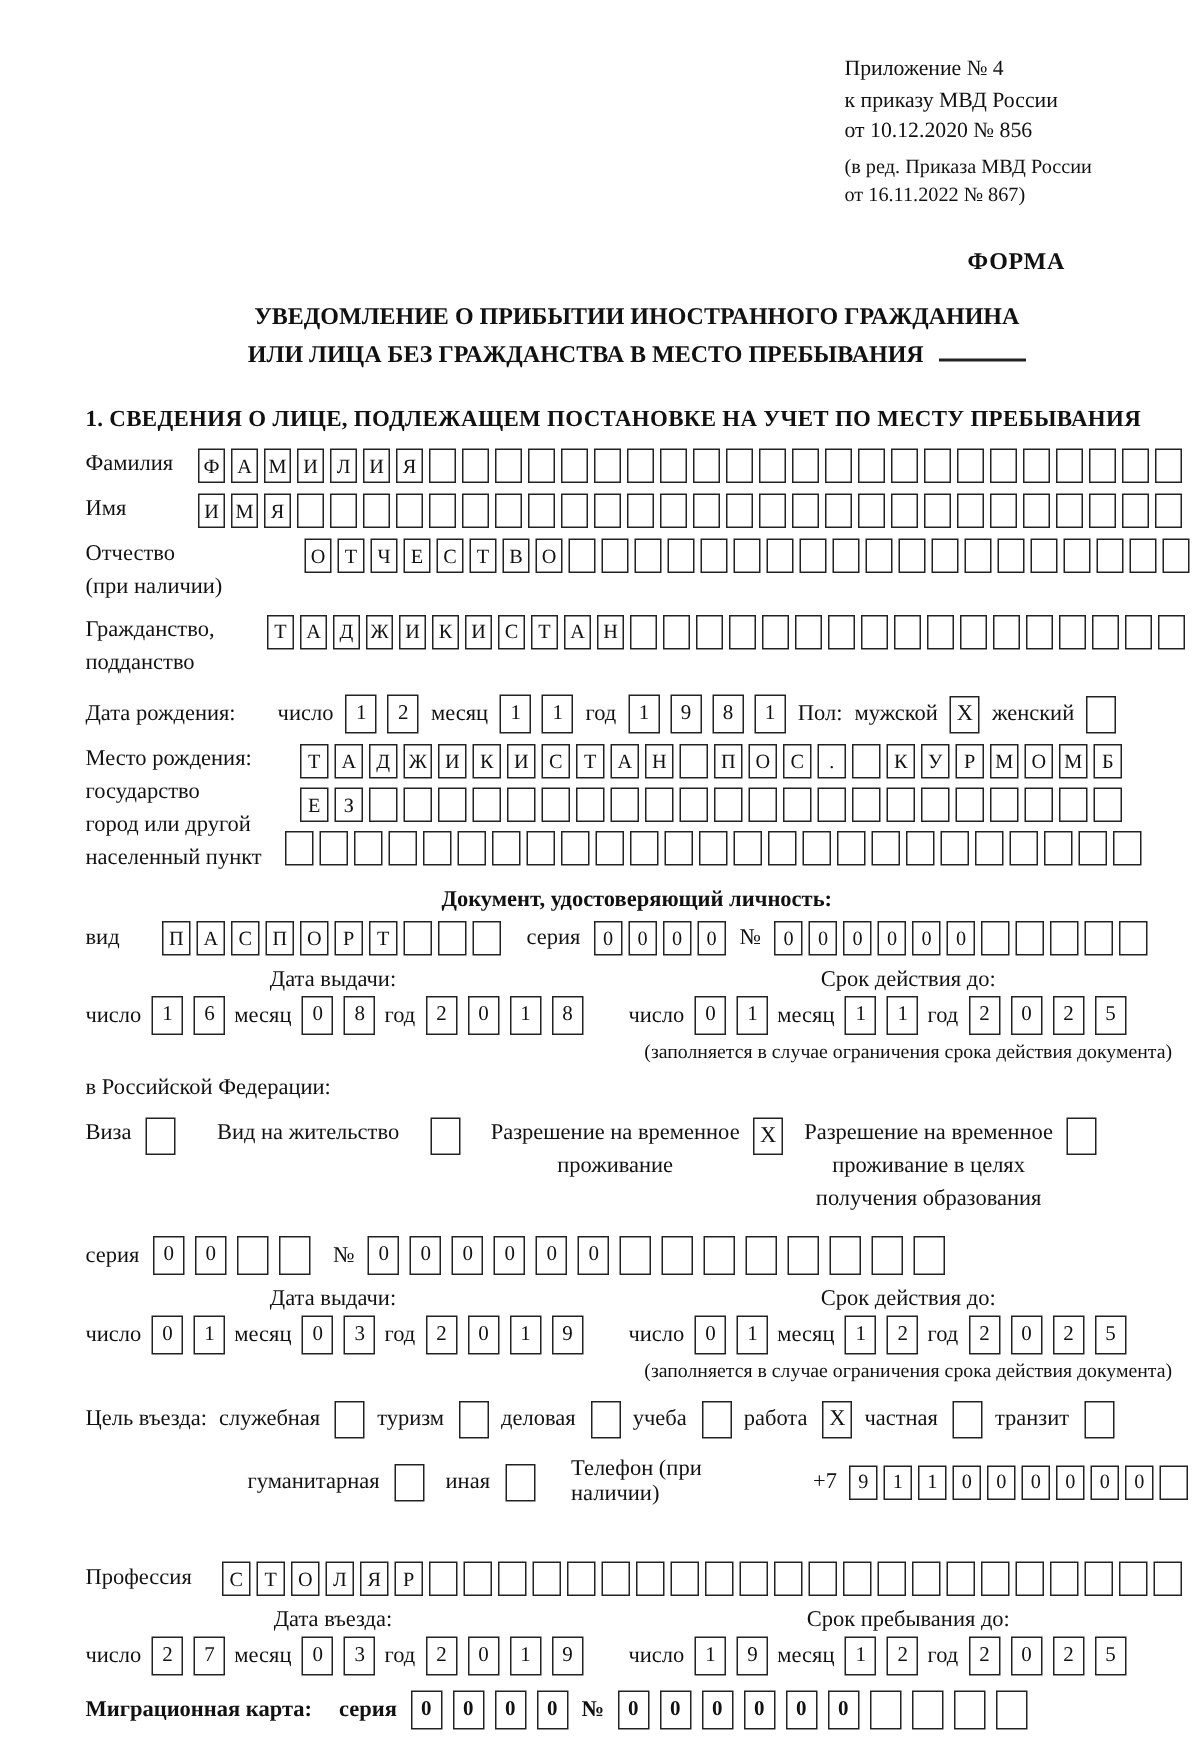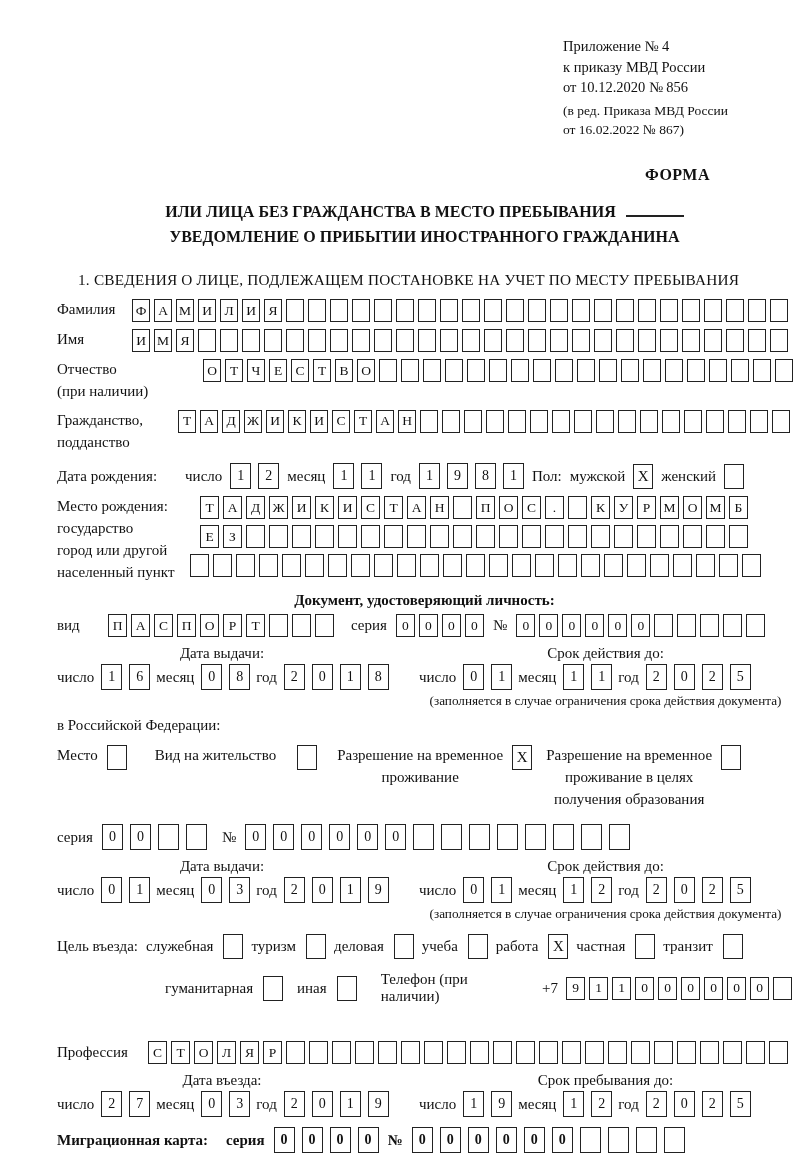--- a/index.html
+++ b/index.html
@@ -7,21 +7,21 @@
   .page { width:800px; height:1163px; padding:36px 8px 14px 57px; overflow:hidden; position:relative; }
 
   
   .annex { margin-left:506px; font-size:14.5px; line-height:1.42; }
   .annex-sub { font-size:13.5px; margin-top:3px; line-height:1.45; }
   .forma { margin-top:26px; margin-left:506px; text-align:center; font-weight:bold; font-size:16px; letter-spacing:.5px; }
 
   .title { text-align:center; font-weight:bold; font-size:16px; margin-top:16px; line-height:1.55; }
   .blank-line { display:inline-block; width:58px; border-bottom:2px solid #222; margin-left:10px; vertical-align:baseline; }
 
-  .sec-head { font-weight:normal; font-size:15.3px; margin-top:22px; letter-spacing:.2px;margin-left:21px; }
+  .sec-head { font-weight:bold; font-size:15.3px; margin-top:22px; letter-spacing:.2px; }
 
   
   .row { display:flex; align-items:flex-start; margin-top:7px; }
   .lbl { font-size:15px; line-height:1.45; white-space:nowrap; }
   .w75 { width:75px; flex:none; }
   .w146 { width:146px; flex:none; }
   .w121 { width:121px; flex:none; }
   .w143 { width:143px; flex:none; }
   .w92 { width:91px; flex:none; }
 
@@ -65,31 +65,31 @@
 <body>
 
 <div class="page">
 
   <div class="annex">
     <div>Приложение № 4</div>
     <div>к приказу МВД России</div>
     <div>от 10.12.2020 № 856</div>
     <div class="annex-sub">
       <div>(в ред. Приказа МВД России</div>
-      <div>от 16.02.2022 № 867)</div>
+      <div>от 16.11.2022 № 867)</div>
     </div>
   </div>
 
   <div class="forma">ФОРМА</div>
 
   <div class="title">
+    <div>УВЕДОМЛЕНИЕ О ПРИБЫТИИ ИНОСТРАННОГО ГРАЖДАНИНА</div>
     <div>
       <span>ИЛИ ЛИЦА БЕЗ ГРАЖДАНСТВА В МЕСТО ПРЕБЫВАНИЯ</span><span class="blank-line"></span>
     </div>
-    <div>УВЕДОМЛЕНИЕ О ПРИБЫТИИ ИНОСТРАННОГО ГРАЖДАНИНА</div>
   </div>
 
   <div class="sec-head">1. СВЕДЕНИЯ О ЛИЦЕ, ПОДЛЕЖАЩЕМ ПОСТАНОВКЕ НА УЧЕТ ПО МЕСТУ ПРЕБЫВАНИЯ</div>
 
   <div class="row mt10">
     <div class="lbl w75">Фамилия</div>
     <div class="cellrow">
         <div class="cell">Ф</div>
         <div class="cell">А</div>
         <div class="cell">М</div>
@@ -433,21 +433,21 @@
           </div>
       </div>
       <div class="note">(заполняется в случае ограничения срока действия документа)</div>
     </div>
   </div>
 
   <div class="lbl" style="margin-top:6px;">в Российской Федерации:</div>
 
   <div class="opts">
     <div class="opt">
-      <span class="olabel">Место</span>
+      <span class="olabel">Виза</span>
       <div class="cb"></div>
     </div>
     <div class="opt" style="margin-left:14px;">
       <span class="olabel">Вид на жительство</span>
       <div class="cb" style="margin-left:12px;"></div>
     </div>
     <div class="opt" style="margin-left:6px;">
       <span class="olabel">Разрешение на временное
 проживание</span>
       <div class="cb">X</div>

